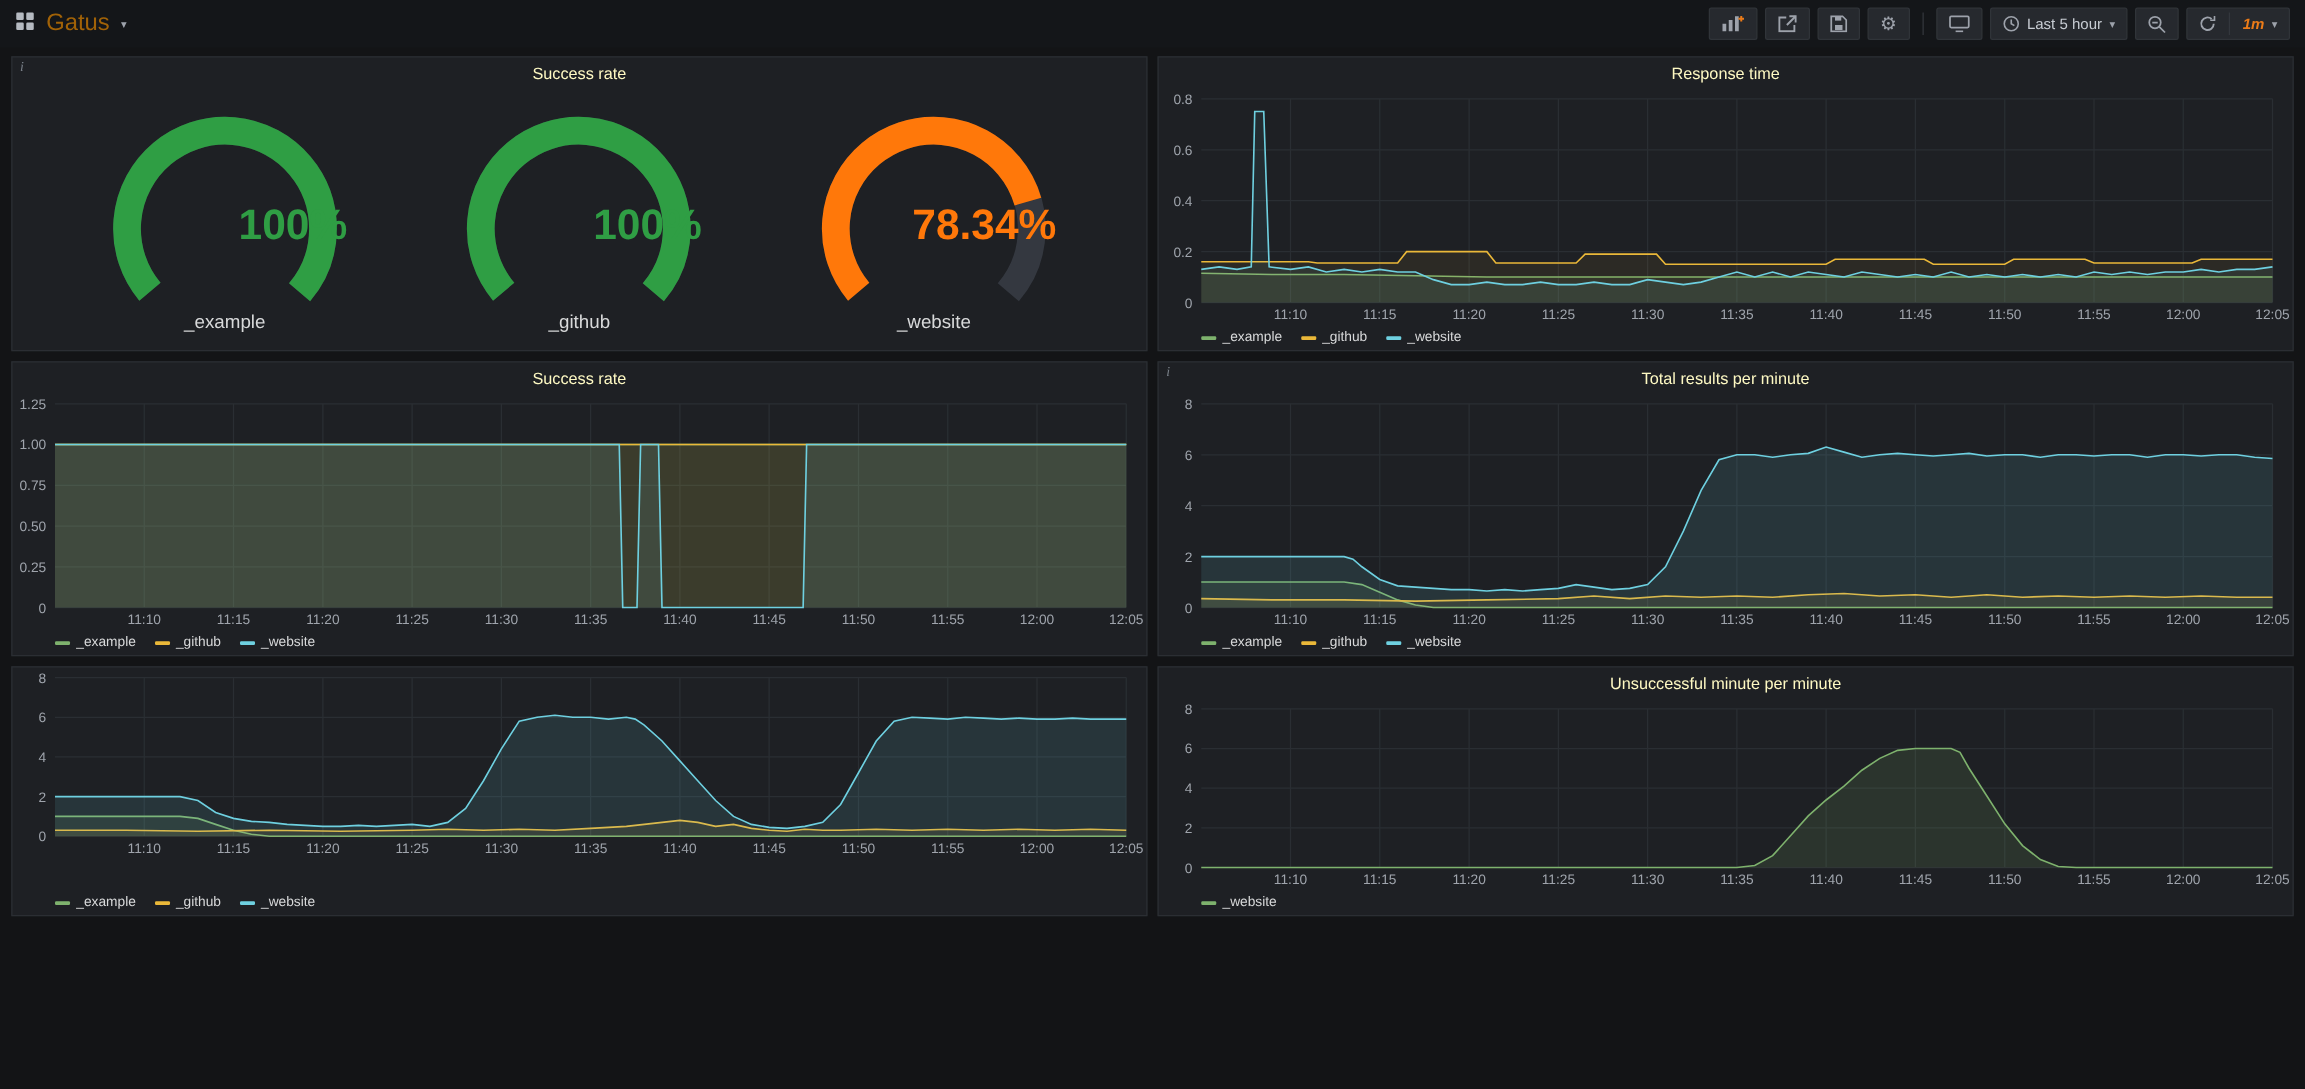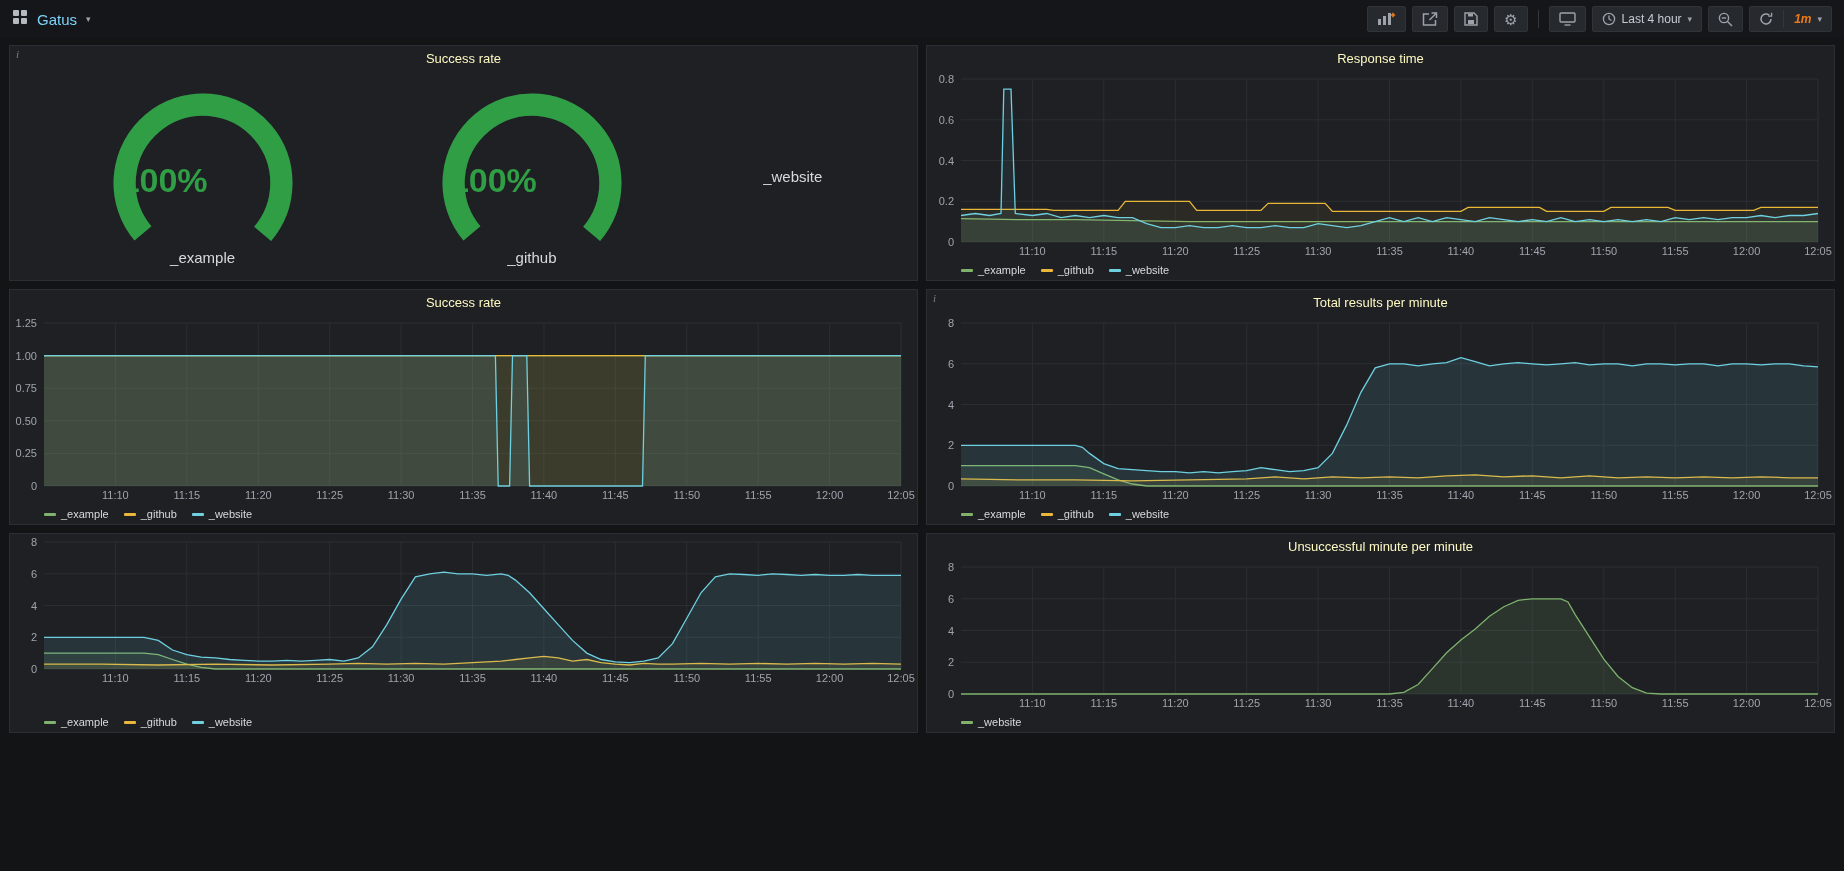--- a/index.html
+++ b/index.html
@@ -1,21 +1,21 @@
 <!DOCTYPE html>
 <html><head>
 <meta charset="utf-8">
 <style>
   *{box-sizing:border-box;margin:0;padding:0}
   html,body{background:#131416;font-family:"Liberation Sans",sans-serif;color:#d8d9da}
   .page{width:1844px;height:871px;overflow:hidden;position:relative}
   
   .navbar{height:38px;display:flex;align-items:center;justify-content:space-between;padding:0 12px;background:#141619}
   .nav-left{display:flex;align-items:center;gap:9px}
-  .dash-title{font-size:15px;color:#7dd3fc;cursor:pointer}
+  .dash-title{font-size:19px;color:#a16207;cursor:pointer}
   .caret{font-size:9px;color:#9da2ab;line-height:1}
   .nav-right{display:flex;align-items:center;gap:6px}
   .nav-btn{display:flex;align-items:center;gap:6px;height:26px;padding:0 9px;background:#26292e;border:1px solid #303439;border-radius:2px;color:#c7ccd3;font-size:12px;cursor:pointer;font-family:inherit}
   .nav-btn svg{display:block}
   .nav-sep{width:1px;height:18px;background:#33373d;margin:0 4px}
   .gear-glyph{font-size:15px;color:#9da2ab;line-height:1}
   .refresh-interval{font-weight:bold}
   
   .dashboard{display:grid;grid-template-columns:1fr 1fr;grid-template-rows:236px 236px 200px;gap:8px;padding:7px 9px}
   .panel{position:relative;background:#1e2024;border:1px solid #2b2e33;display:flex;flex-direction:column;overflow:hidden}
@@ -27,21 +27,21 @@
   .yt{fill:#9fa4ac;font-size:11px;text-anchor:end;font-family:"Liberation Sans",sans-serif}
   .xt{fill:#9fa4ac;font-size:11px;text-anchor:middle;font-family:"Liberation Sans",sans-serif}
   .legend{flex:0 0 20px;display:flex;align-items:center;gap:15px;padding-left:34px;font-size:11px;color:#d8d9da}
   .legend-item{display:inline-flex;align-items:center;gap:5px;cursor:pointer}
   .legend-item i{display:inline-block;width:12px;height:3px;border-radius:1px}
   
   .gauges{flex:1;display:flex;align-items:center;justify-content:space-around;padding:0 28px}
   .gauge{display:flex;flex-direction:column;align-items:center}
   .gauge-arc{position:relative;width:196px;height:162px}
   .gauge-arc svg{width:196px;height:162px;display:block}
-  .gauge-value{position:absolute;left:16px;right:0;top:76px;text-align:left;font-size:34px;font-weight:bold}
+  .gauge-value{position:absolute;left:16px;right:0;top:76px;text-align:right;font-size:34px;font-weight:bold}
   .gauge-label{margin-top:2px;font-size:15px;color:#d8d9da;text-align:center}
 </style>
 </head>
 <body>
 
 <div class="page">
 
   <header class="navbar">
     <div class="nav-left">
       <span>
@@ -98,21 +98,21 @@
             </svg>
         </span>
       </button>
       <button class="nav-btn">
         <span>
           <svg width="14" height="14" viewBox="0 0 14 14" fill="none" stroke="#9da2ab" stroke-width="1.3">
               <circle cx="7" cy="7" r="5.6"></circle>
               <path d="M7 3.5V7l2.5 1.5"></path>
             </svg>
         </span>
-        <span>Last 4 hour</span>
+        <span>Last 5 hour</span>
         <span class="caret">▾</span>
       </button>
       <button class="nav-btn">
         <span>
           <svg width="15" height="15" viewBox="0 0 15 15" fill="none" stroke="#9da2ab" stroke-width="1.4">
               <circle cx="6" cy="6" r="4.6"></circle>
               <path d="M3.8 6h4.4"></path>
               <path d="M9.5 9.5L14 14"></path>
             </svg>
         </span>
@@ -155,20 +155,29 @@
                 <g transform="rotate(140 75 75)">
                   <circle cx="75" cy="75" r="60" fill="none" stroke="#343840" stroke-width="17" stroke-dasharray="272.27136331111535 376.99111843077515"></circle>
                   <circle cx="75" cy="75" r="60" fill="none" stroke="#2f9e44" stroke-width="17" stroke-dasharray="272.27136331111535 376.99111843077515"></circle>
                 </g>
               </svg>
             <div class="gauge-value" style="color: rgb(47, 158, 68);">100%</div>
           </div>
           <div class="gauge-label">_github</div>
         </div>
         <div class="gauge">
+          <div class="gauge-arc">
+              <svg viewBox="0 0 150 124">
+                <g transform="rotate(140 75 75)">
+                  <circle cx="75" cy="75" r="60" fill="none" stroke="#343840" stroke-width="17" stroke-dasharray="272.27136331111535 376.99111843077515"></circle>
+                  <circle cx="75" cy="75" r="60" fill="none" stroke="#ff780a" stroke-width="17" stroke-dasharray="213.29738601792778 376.99111843077515"></circle>
+                </g>
+              </svg>
+            <div class="gauge-value" style="color: rgb(255, 120, 10);">78.34%</div>
+          </div>
           <div class="gauge-label">_website</div>
         </div>
       </div>
     </section>
 
     <section class="panel">
       <div class="panel-title">Response time</div>
       <div class="chart"><svg width="907" height="189">
             <line class="gv" x1="105.4" y1="171" x2="105.4" y2="8"></line>
             <line class="gv" x1="176.8" y1="171" x2="176.8" y2="8"></line>

